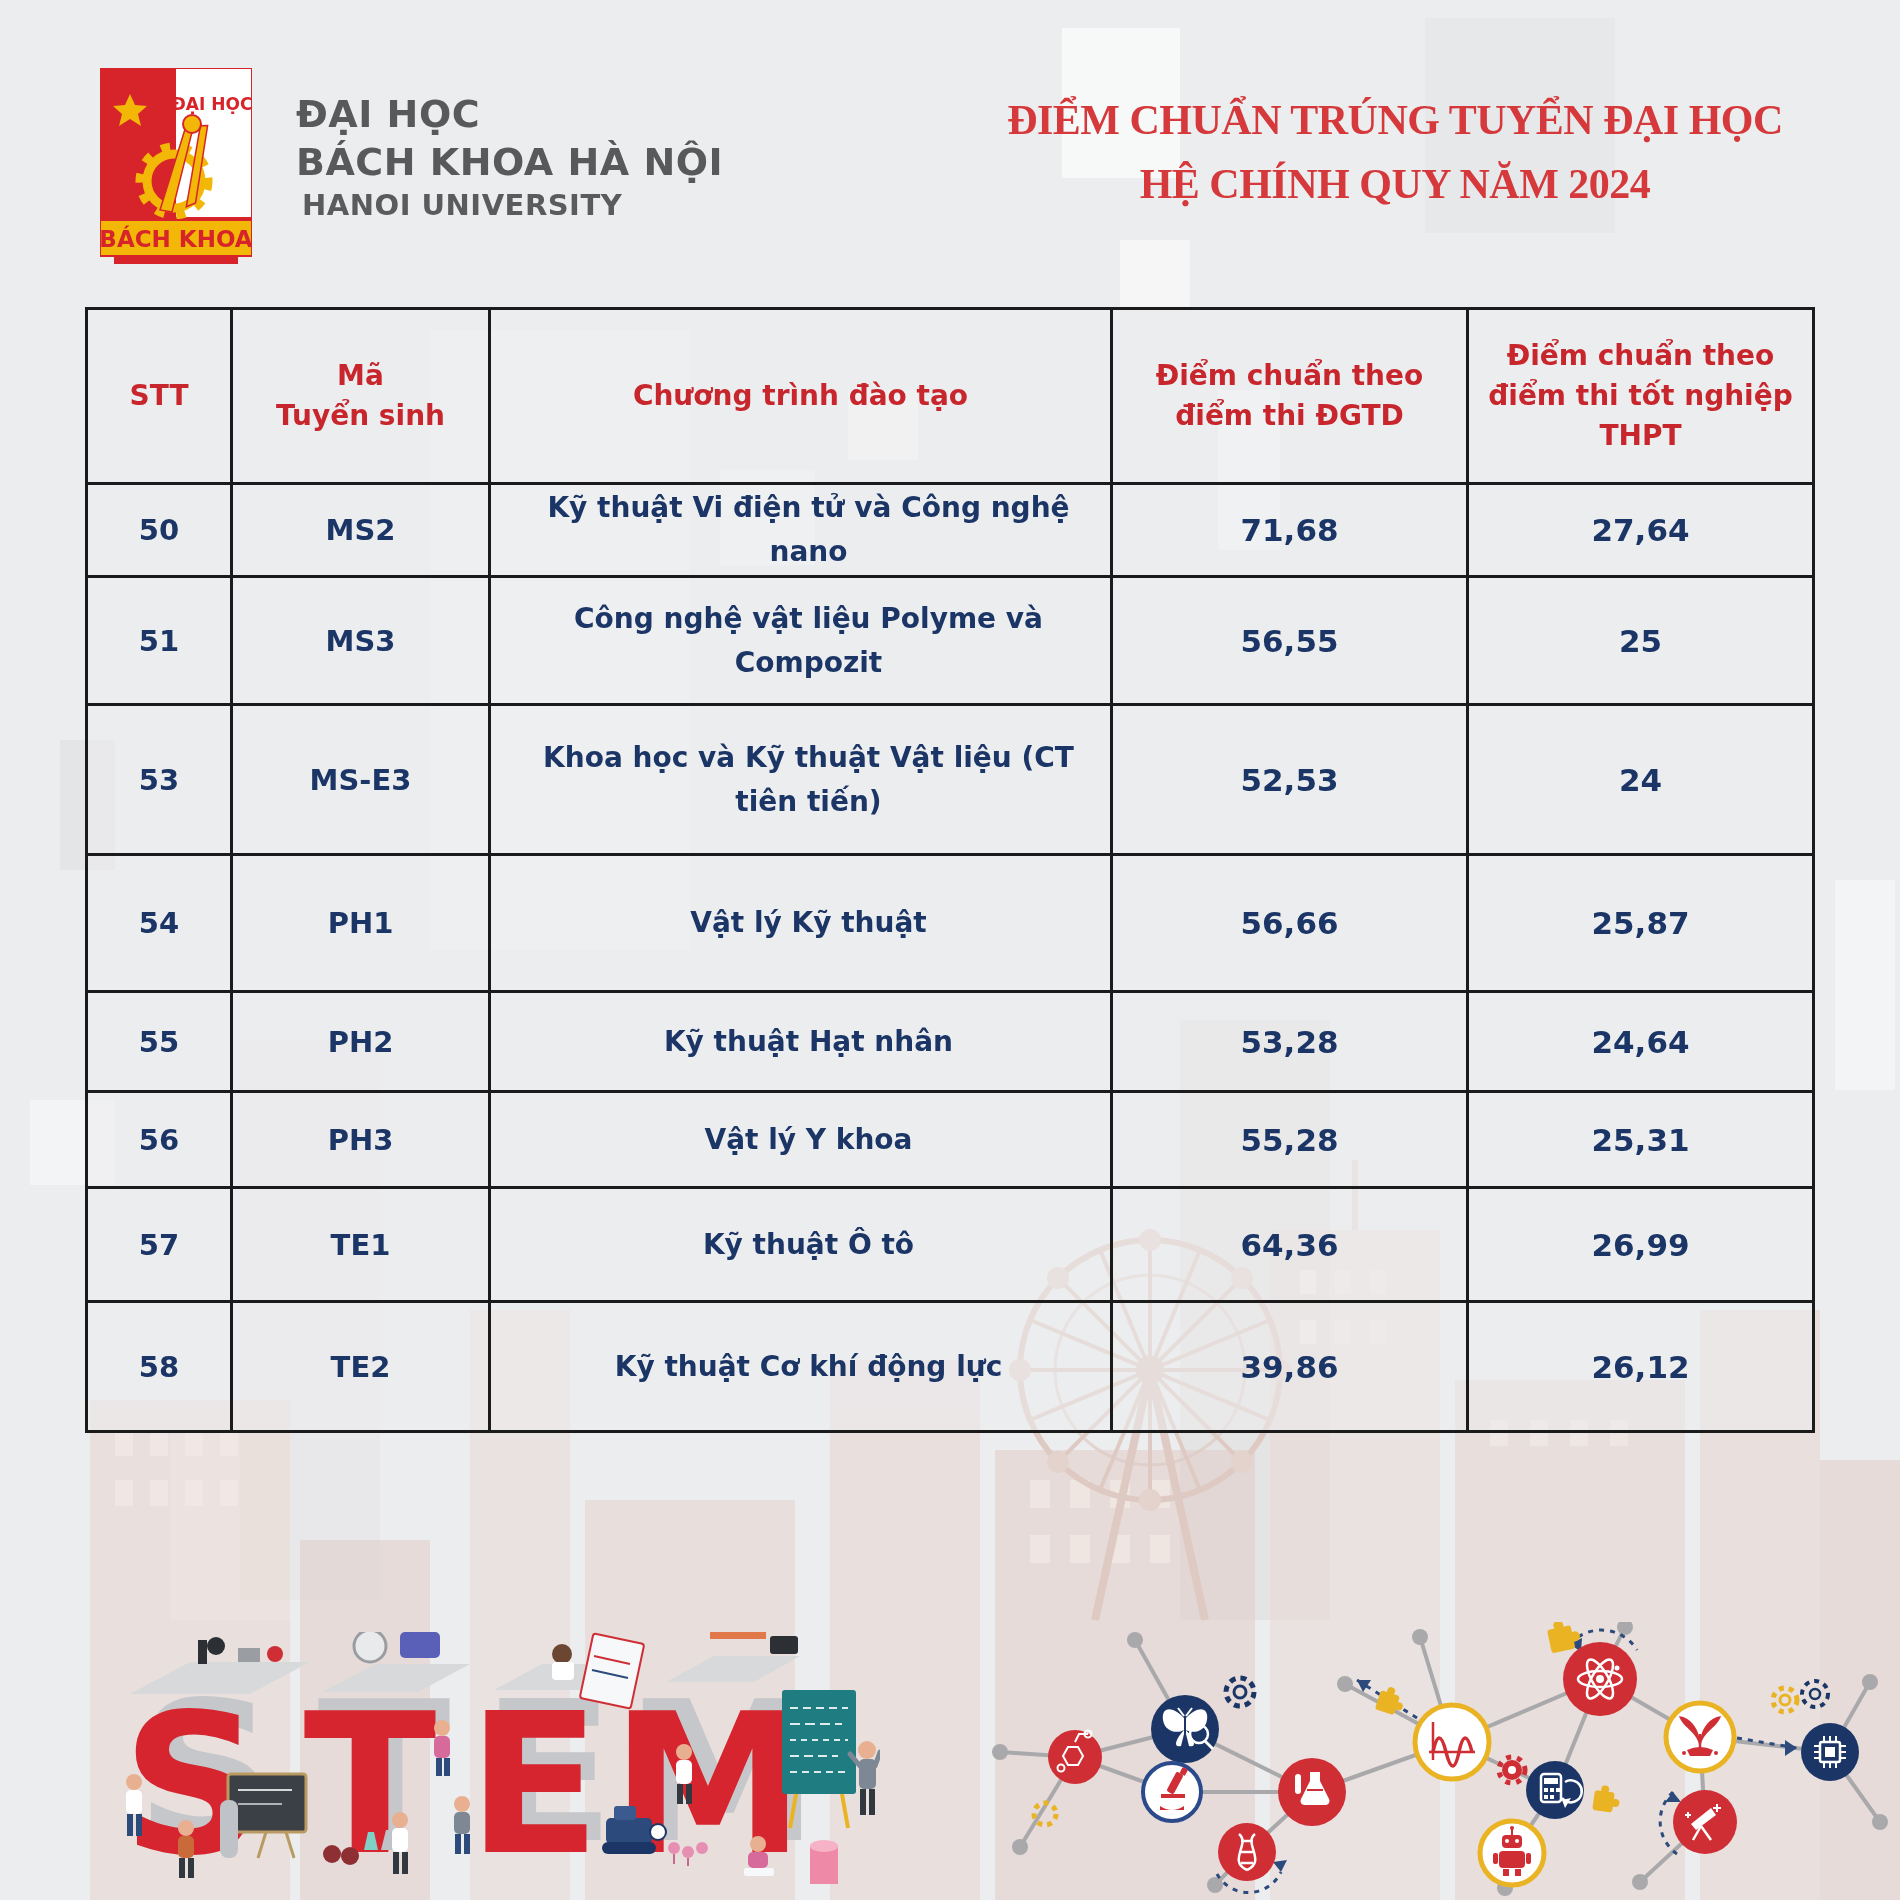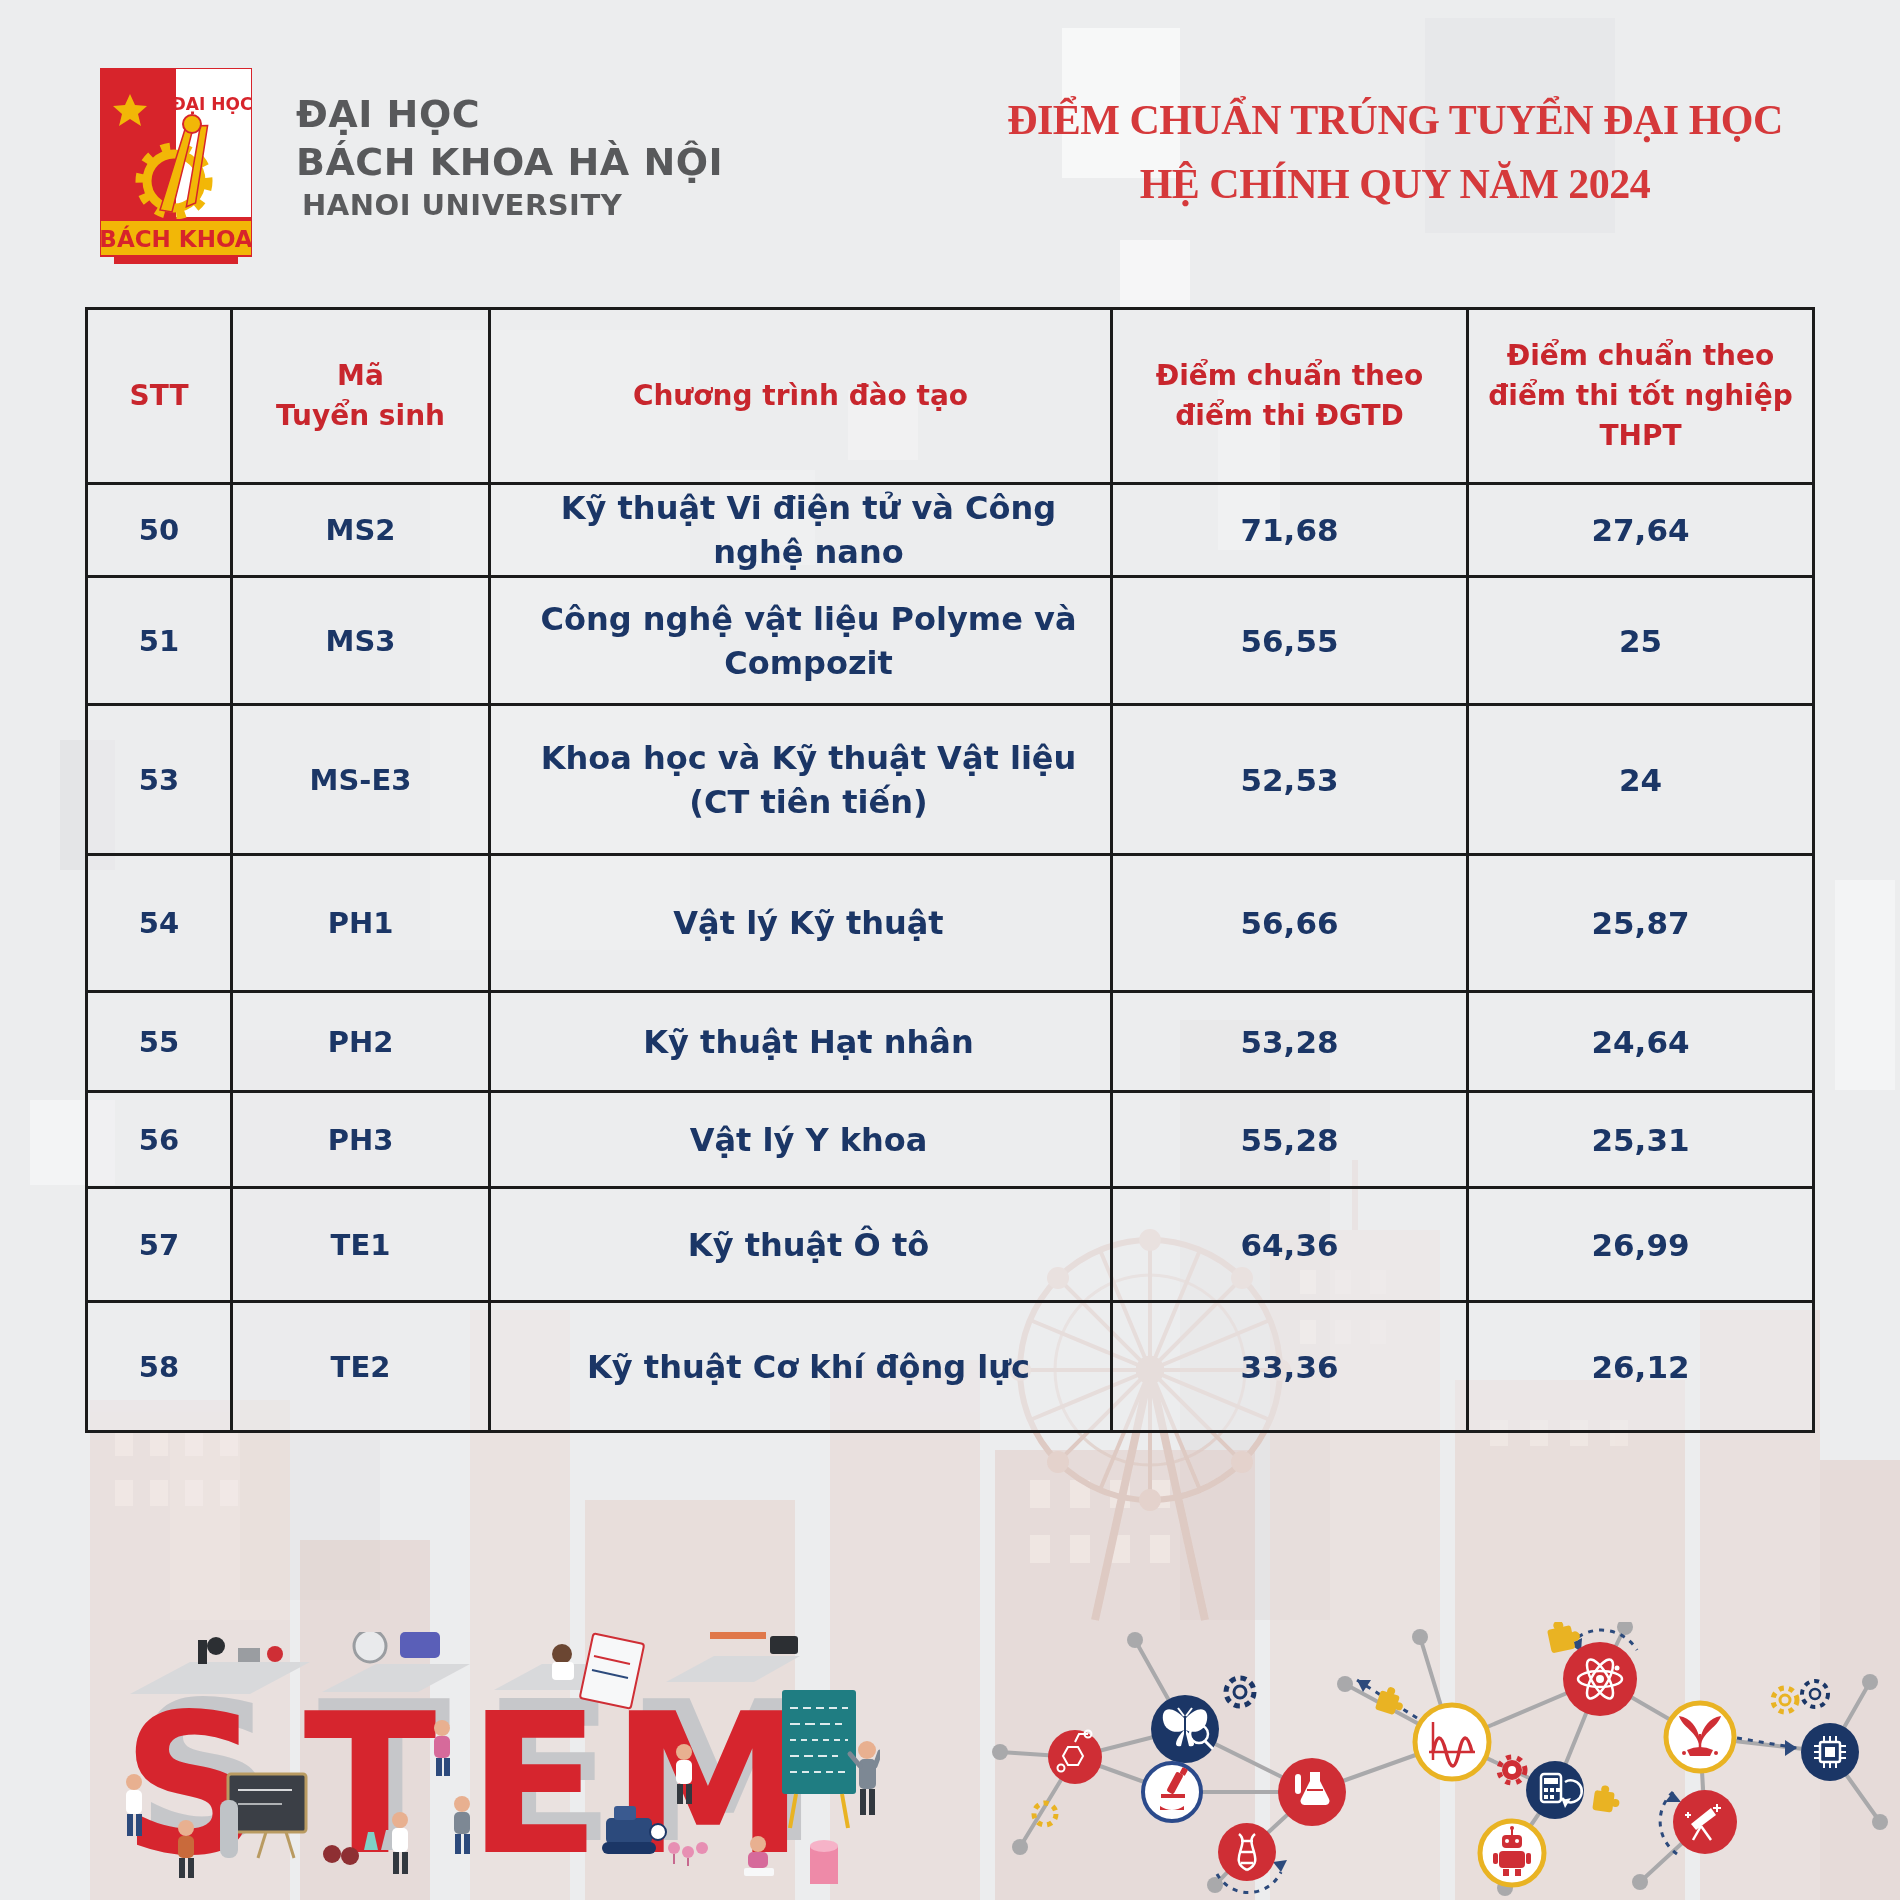--- a/index.html
+++ b/index.html
@@ -22,21 +22,21 @@
     position:absolute;left:85px;top:307px;border-collapse:collapse;table-layout:fixed;
     width:1727px;z-index:2;
   }
   #score-table th,#score-table td{
     border:3px solid #1b1b1b;vertical-align:middle;text-align:center;
     background:rgba(236,237,238,0.55);
   }
   #score-table th{color:#c8262d;font-weight:bold;font-size:28px;line-height:40px;}
   #score-table td{color:#1b3666;font-weight:bold;}
   td.stt,td.code{font-size:29px;}
-  td.prog{text-align:left;font-size:32px;line-height:44px;padding-left:22px;padding-right:6px;}
+  td.prog{text-align:left;font-size:28px;line-height:44px;padding-left:22px;padding-right:6px;}
   td.score{font-size:31px;}
   td.light{font-weight:500;}
   .hl{display:block;}
   
   #bg-skyline{position:absolute;left:0;top:980px;z-index:0;pointer-events:none;}
   #stem-art{position:absolute;left:70px;top:1632px;z-index:3;pointer-events:none;}
   #network-art{position:absolute;left:985px;top:1622px;z-index:3;pointer-events:none;}
 </style>
 </head>
 <body>
@@ -236,21 +236,21 @@
       <td class="stt">57</td>
       <td class="code">TE1</td>
       <td class="prog">Kỹ thuật Ô tô</td>
       <td class="score">64,36</td>
       <td class="score">26,99</td>
     </tr>
     <tr style="height:130px">
       <td class="stt">58</td>
       <td class="code">TE2</td>
       <td class="prog">Kỹ thuật Cơ khí động lực</td>
-      <td class="score">33,36</td>
+      <td class="score">39,86</td>
       <td class="score">26,12</td>
     </tr>
   </tbody>
 </table>
 
 <svg id="stem-art" width="810" height="262" viewBox="0 0 810 262">
   <g font-family="DejaVu Sans" font-weight="bold" font-size="195" text-anchor="middle">
     <g fill="#c6c7ca">
       <text x="136" y="208">S</text>
         <text x="314" y="208">T</text>

